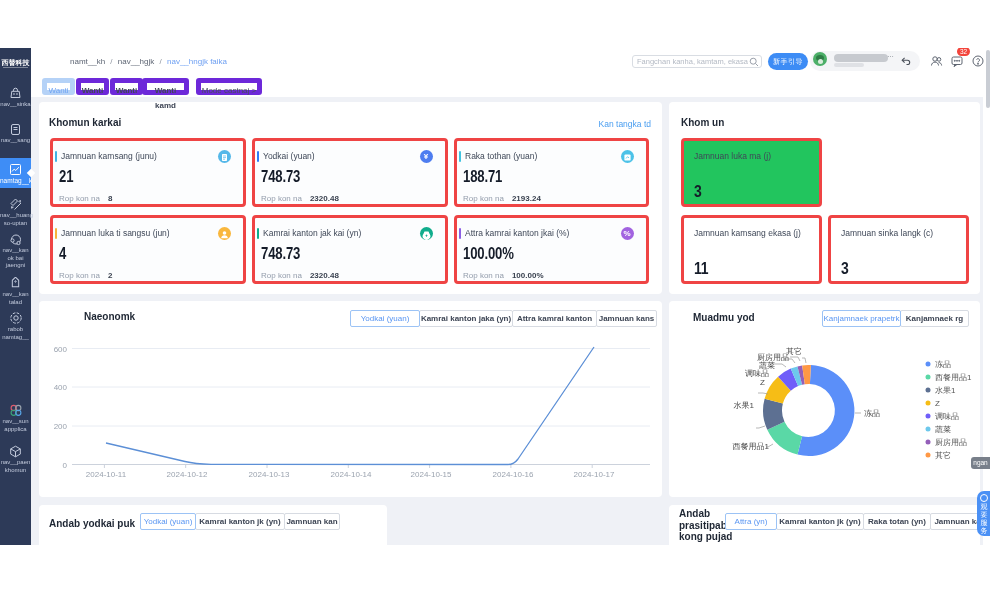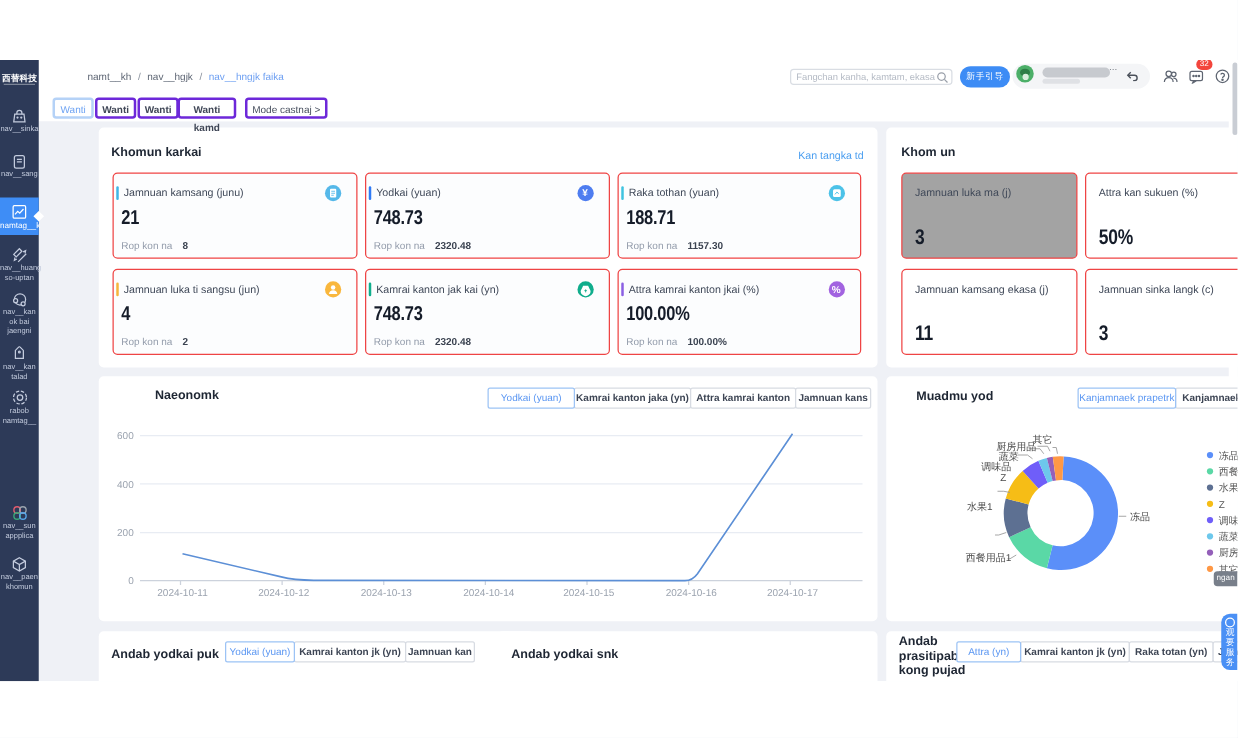--- a/index.html
+++ b/index.html
@@ -17,27 +17,27 @@
 #hdr { position:absolute; left:31px; top:0; width:959px; height:49px; background:#fff;margin-left:24px; }
 #crumb { position:absolute; left:15px; top:9px; font-size:8px; color:#5d6573; }
 #crumb b { font-weight:normal; color:#8a919d; padding:0 3px; }
 #crumb .cur { color:#6d9ff2; }
 #search { position:absolute; left:577px; top:7px; width:130px; height:13px; border:1px solid #d9dde3; border-radius:3px; font-size:7.5px; color:#b4bac4; line-height:11px; padding:0 4px; white-space:nowrap; overflow:hidden; }
 #guide { position:absolute; left:713px; top:5px; width:40px; height:17px; background:#3d8cf5; border-radius:9px; color:#fff; font-size:7px; text-align:center; line-height:17px; letter-spacing:0.5px; }
 #userpill { position:absolute; left:755px; top:3px; width:110px; height:20px; background:#f4f5f7; border-radius:11px; }
 .hicon { position:absolute; top:7px; color:#5f6672; }
 
 #tabs { position:absolute; left:31px; top:0; width:959px; height:49px; background:transparent; }
-.tab { position:absolute; top:30px; height:17px; border:2px solid #6d28d9; border-radius:3px; background:#fff; font-size:8px; font-weight:bold; color:#3f4656; text-align:center; line-height:15px; }
+.tab { position:absolute; top:30px; height:17px; border:5px solid #6d28d9; border-radius:3px; background:#fff; font-size:8px; font-weight:bold; color:#3f4656; text-align:center; line-height:15px; }
 .tab.act { color:#6ea3f3; border-color:#b5d2f7; font-weight:normal; }
 
 #content { position:absolute; left:31px; top:49px; width:952px; height:448px; background:#eff1f6; }
-.card { position:absolute; background:#fff; border-radius:4px; overflow:hidden;margin-left:40px; }
+.card { position:absolute; background:#fff; border-radius:4px; overflow:hidden; }
 .ctitle { font-weight:bold; font-size:10px; color:#1e2633; }
-.tile { position:absolute; background:#fcfdfe; border:1px solid #ef4444; border-radius:4px;padding-left:43px; }
+.tile { position:absolute; background:#fcfdfe; border:3px solid #ef4444; border-radius:4px;padding-left:43px; }
 .ttitle { position:absolute; left:8px; top:10px; font-size:8.5px; color:#3f4858; }
 .tbar { position:absolute; left:1.5px; top:10px; width:2.5px; height:11px; border-radius:2px; }
 .tval { position:absolute; left:6px; top:27px; font-size:16px; font-weight:bold; color:#151c29; letter-spacing:-0.2px; transform:scaleX(0.82); transform-origin:0 0; }
 .tsub { position:absolute; left:6px; top:53px; font-size:8px; color:#939cab; }
 .tsub b { color:#3a4250; font-weight:bold; padding-left:8px; font-size:8px; }
 .ticon { position:absolute; right:12.5px; top:8.5px; width:13px; height:13px; border-radius:50%; }
 .cbtn { position:absolute; top:9px; height:17px; border:1px solid #d7dbe2; border-radius:2px; background:#fff; font-size:8px; font-weight:bold; color:#3d4554; text-align:center; line-height:15px; white-space:nowrap; overflow:hidden; }
 .cbtn.act { color:#5a96f2; border-color:#9cc3f5; z-index:2; font-weight:normal; }
 </style>
 </head>
@@ -61,21 +61,21 @@
       <div class="tbar" style="background:#2f7bf6;"></div>
       <div class="ttitle">Yodkai (yuan)</div>
       <div class="tval">748.73</div>
       <div class="tsub">Rop kon na<b>2320.48</b></div>
       <div class="ticon" style="background:#4e7df0;color:#fff;font-size:8px;font-weight:bold;text-align:center;line-height:13px;">¥</div>
     </div>
     <div class="tile" style="left:415px;top:36px;width:195px;height:69px;text-align:center;">
       <div class="tbar" style="background:#3fc3e0;"></div>
       <div class="ttitle">Raka tothan (yuan)</div>
       <div class="tval">188.71</div>
-      <div class="tsub">Rop kon na<b>1157.30</b></div>
+      <div class="tsub">Rop kon na<b>2193.24</b></div>
       <div class="ticon" style="background:#4cc2e8;"><svg width="13" height="13" viewBox="0 0 13 13">
               <rect x="3.4" y="3.4" width="6.2" height="6.2" rx="1.2" fill="#fff"></rect>
               <path d="M5 7.5l1.5-1.8 1.5 1.2" stroke="#4cc2e8" stroke-width="0.8" fill="none"></path>
             </svg></div>
     </div>
     <div class="tile" style="left:11px;top:113px;width:196px;height:69px;">
       <div class="tbar" style="background:#f6b43c;"></div>
       <div class="ttitle">Jamnuan luka ti sangsu (jun)</div>
       <div class="tval">4</div>
       <div class="tsub">Rop kon na<b>2</b></div>
@@ -97,27 +97,23 @@
     <div class="tile" style="left:415px;top:113px;width:195px;height:69px;">
       <div class="tbar" style="background:#8b5fe3;"></div>
       <div class="ttitle">Attra kamrai kanton jkai (%)</div>
       <div class="tval">100.00%</div>
       <div class="tsub">Rop kon na<b>100.00%</b></div>
       <div class="ticon" style="background:#a263e0;color:#fff;font-size:8px;font-weight:bold;text-align:center;line-height:13px;">%</div>
     </div>
   </div>
   <div class="card" style="left:638px;top:5px;width:311px;height:192px;">
     <div class="ctitle" style="position:absolute;left:12px;top:15px;">Khom un</div>
-    <div class="tile" style="left:12px;top:36px;width:141px;height:69px;background:#a3a3a3;">
+    <div class="tile" style="left:12px;top:36px;width:141px;height:69px;background:#22c55e;">
       <div class="ttitle" style="left:10px;">Jamnuan luka ma (j)</div>
       <div class="tval" style="left:10px;top:40.5px;font-size:17px;">3</div>
-    </div>
-    <div class="tile" style="left:159px;top:36px;width:141px;height:69px;background:#fff;">
-      <div class="ttitle" style="left:10px;">Attra kan sukuen (%)</div>
-      <div class="tval" style="left:10px;top:40.5px;font-size:17px;">50%</div>
     </div>
     <div class="tile" style="left:12px;top:113px;width:141px;height:69px;background:#fff;">
       <div class="ttitle" style="left:10px;">Jamnuan kamsang ekasa (j)</div>
       <div class="tval" style="left:10px;top:40.5px;font-size:17px;">11</div>
     </div>
     <div class="tile" style="left:159px;top:113px;width:141px;height:69px;background:#fff;">
       <div class="ttitle" style="left:10px;">Jamnuan sinka langk (c)</div>
       <div class="tval" style="left:10px;top:40.5px;font-size:17px;">3</div>
     </div>
   </div>
@@ -214,23 +210,20 @@
             <text x="266" y="157">其它</text>
       </g>
     </svg>
   </div>
   <div class="card" style="left:8px;top:408px;width:348px;height:60px;">
     <div class="ctitle" style="position:absolute;left:10px;top:13px;font-size:10px;">Andab yodkai puk</div>
     <div class="cbtn act" style="left:101px;top:8px;width:56px;">Yodkai (yuan)</div>
     <div class="cbtn" style="left:156px;top:8px;width:90px;">Kamrai kanton jk (yn)</div>
     <div class="cbtn" style="left:245px;top:8px;width:56px;">Jamnuan kan</div>
   </div>
-  <div class="card" style="left:327px;top:408px;width:304px;height:60px;">
-    <div class="ctitle" style="position:absolute;left:11px;top:13px;font-size:10px;">Andab yodkai snk</div>
-  </div>
   <div class="card" style="left:638px;top:408px;width:311px;height:60px;">
     <div class="ctitle" style="position:absolute;left:10px;top:3px;font-size:10px;line-height:11.5px;">Andab<br>prasitipab<br>kong pujad</div>
     <div class="cbtn act" style="left:56px;top:8px;width:52px;">Attra (yn)</div>
     <div class="cbtn" style="left:107px;top:8px;width:88px;">Kamrai kanton jk (yn)</div>
     <div class="cbtn" style="left:194px;top:8px;width:68px;">Raka totan (yn)</div>
     <div class="cbtn" style="left:261px;top:8px;width:60px;">Jamnuan kan</div>
   </div>
   </div>
   <div id="hdr">
     <div id="crumb">namt__kh <b>/</b> nav__hgjk <b>/</b> <span class="cur">nav__hngjk faika</span></div>

